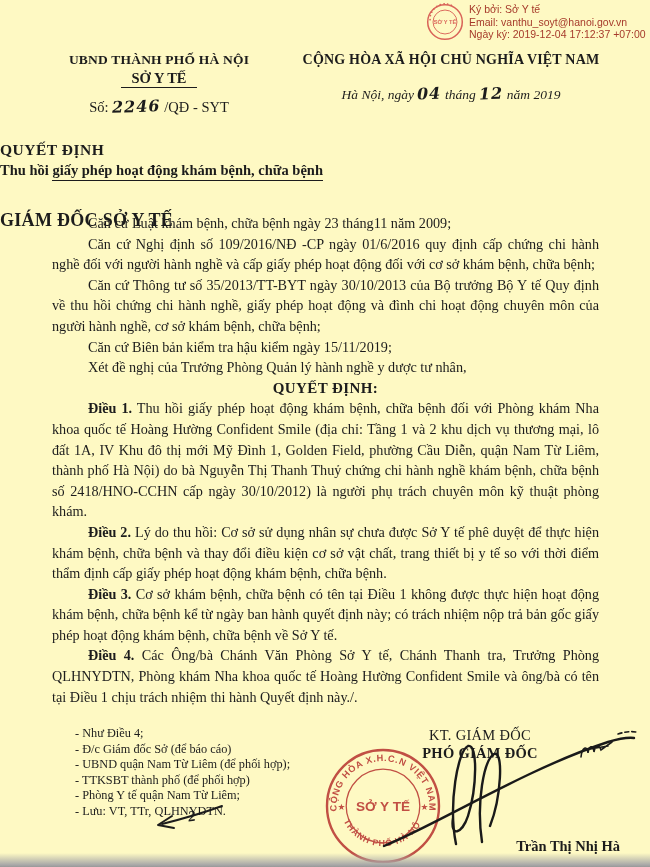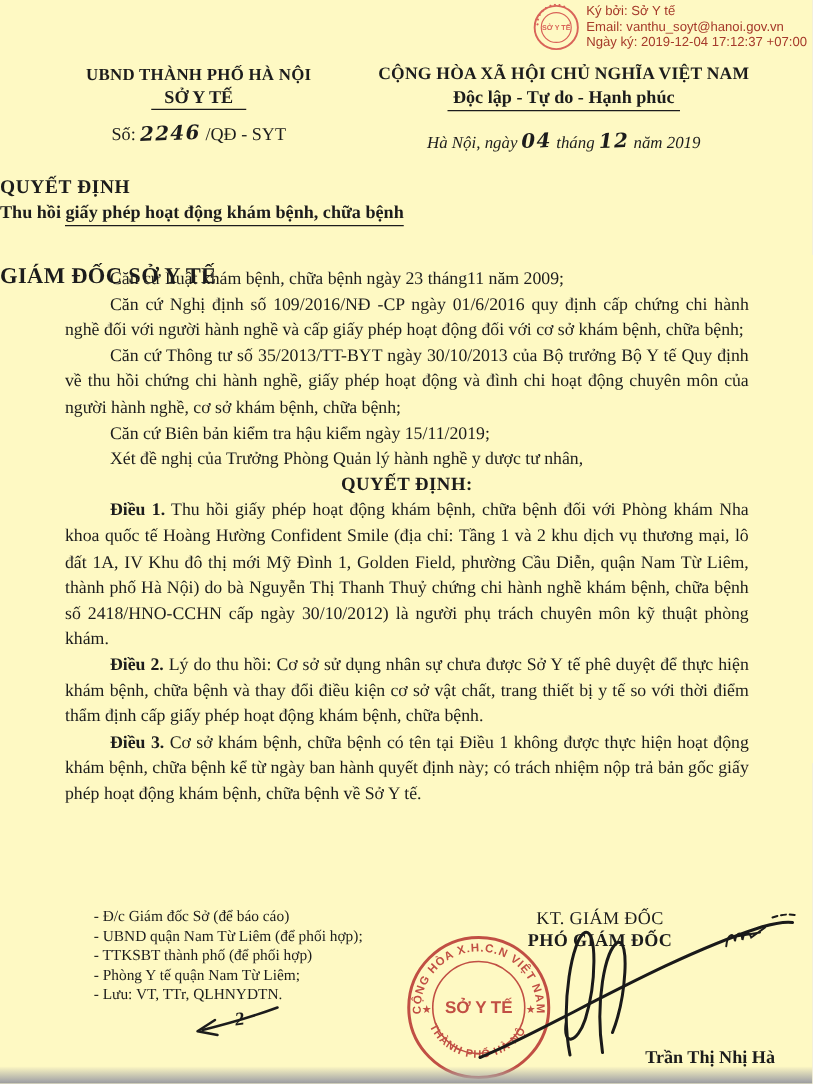--- a/index.html
+++ b/index.html
@@ -95,21 +95,20 @@
       <div class="h-l1">UBND THÀNH PHỐ HÀ NỘI</div>
       <div class="h-l2"><span class="u">SỞ Y TẾ</span></div>
       <div class="h-num">
         <span>Số:</span>
         <span class="hand hand-num">2246</span>
         <span>/QĐ - SYT</span>
       </div>
     </div>
     <div class="header-right">
       <div class="h-r1">CỘNG HÒA XÃ HỘI CHỦ NGHĨA VIỆT NAM</div>
-      <div class="h-r2"><span class="u">Độc lập - Tự do - Hạnh phúc</span></div>
       <div class="h-date">
         <span>Hà Nội, ngày</span>
         <span class="hand hand-num">04</span>
         <span>tháng</span>
         <span class="hand hand-num">12</span>
         <span>năm 2019</span>
       </div>
     </div>
   </div>
 
@@ -125,23 +124,25 @@
   <div class="body-text">
     <p>Căn cứ Luật khám bệnh, chữa bệnh ngày 23 tháng11 năm 2009;</p>
     <p>Căn cứ Nghị định số 109/2016/NĐ -CP ngày 01/6/2016 quy định cấp chứng chi hành nghề đối với người hành nghề và cấp giấy phép hoạt động đối với cơ sở khám bệnh, chữa bệnh;</p>
     <p>Căn cứ Thông tư số 35/2013/TT-BYT ngày 30/10/2013 của Bộ trưởng Bộ Y tế Quy định về thu hồi chứng chi hành nghề, giấy phép hoạt động và đình chi hoạt động chuyên môn của người hành nghề, cơ sở khám bệnh, chữa bệnh;</p>
     <p>Căn cứ Biên bản kiểm tra hậu kiểm ngày 15/11/2019;</p>
     <p>Xét đề nghị của Trưởng Phòng Quản lý hành nghề y dược tư nhân,</p>
     <p class="decision-heading">QUYẾT ĐỊNH:</p>
     <p><span class="art-label">Điều 1.</span><span> Thu hồi giấy phép hoạt động khám bệnh, chữa bệnh đối với Phòng khám Nha khoa quốc tế Hoàng Hường Confident Smile (địa chỉ: Tầng 1 và 2 khu dịch vụ thương mại, lô đất 1A, IV Khu đô thị mới Mỹ Đình 1, Golden Field, phường Cầu Diễn, quận Nam Từ Liêm, thành phố Hà Nội) do bà Nguyễn Thị Thanh Thuỷ chứng chi hành nghề khám bệnh, chữa bệnh số 2418/HNO-CCHN cấp ngày 30/10/2012) là người phụ trách chuyên môn kỹ thuật phòng khám.</span></p>
     <p><span class="art-label">Điều 2.</span><span> Lý do thu hồi: Cơ sở sử dụng nhân sự chưa được Sở Y tế phê duyệt để thực hiện khám bệnh, chữa bệnh và thay đổi điều kiện cơ sở vật chất, trang thiết bị y tế so với thời điểm thẩm định cấp giấy phép hoạt động khám bệnh, chữa bệnh.</span></p>
     <p><span class="art-label">Điều 3.</span><span> Cơ sở khám bệnh, chữa bệnh có tên tại Điều 1 không được thực hiện hoạt động khám bệnh, chữa bệnh kể từ ngày ban hành quyết định này; có trách nhiệm nộp trả bản gốc giấy phép hoạt động khám bệnh, chữa bệnh về Sở Y tế.</span></p>
+    <p><span class="art-label">Điều 4.</span><span> Các Ông/bà Chánh Văn Phòng Sở Y tế, Chánh Thanh tra, Trưởng Phòng QLHNYDTN, Phòng khám Nha khoa quốc tế Hoàng Hường Confident Smile và ông/bà có tên tại Điều 1 chịu trách nhiệm thi hành Quyết định này./.</span></p>
   </div>
 
   <div class="recipients">
+    <div>- Như Điều 4;</div>
     <div>- Đ/c Giám đốc Sở (để báo cáo)</div>
     <div>- UBND quận Nam Từ Liêm (để phối hợp);</div>
     <div>- TTKSBT thành phố (để phối hợp)</div>
     <div>- Phòng Y tế quận Nam Từ Liêm;</div>
     <div>- Lưu: VT, TTr, QLHNYDTN.</div>
   </div>
 
   <svg class="arrow-svg" width="80" height="34" viewBox="0 0 80 34">
     <path d="M 74,6 C 55,13 34,19 14,24" fill="none" stroke="#1c1c1c" stroke-width="2" stroke-linecap="round"></path>
     <path d="M 24,16 L 10,25 L 26,28" fill="none" stroke="#1c1c1c" stroke-width="2" stroke-linecap="round" stroke-linejoin="round"></path>

